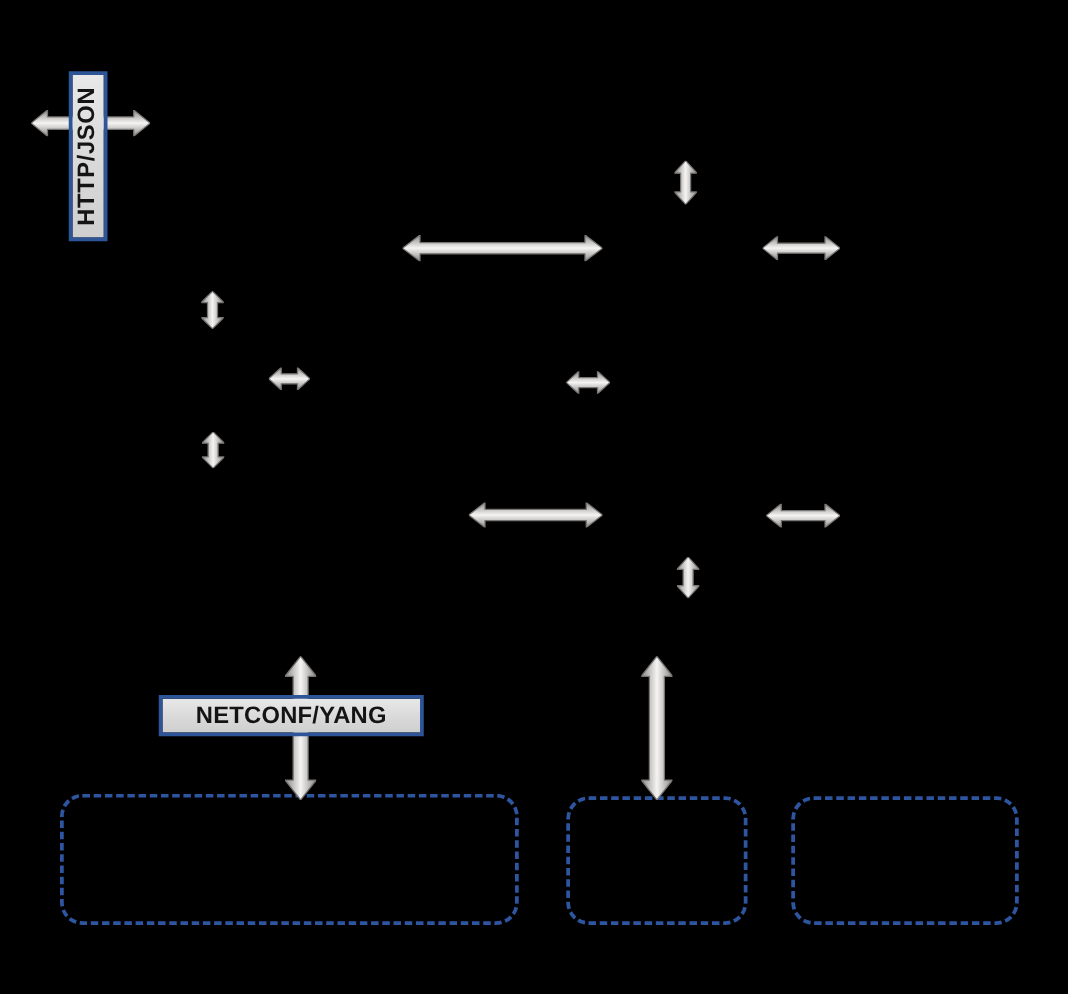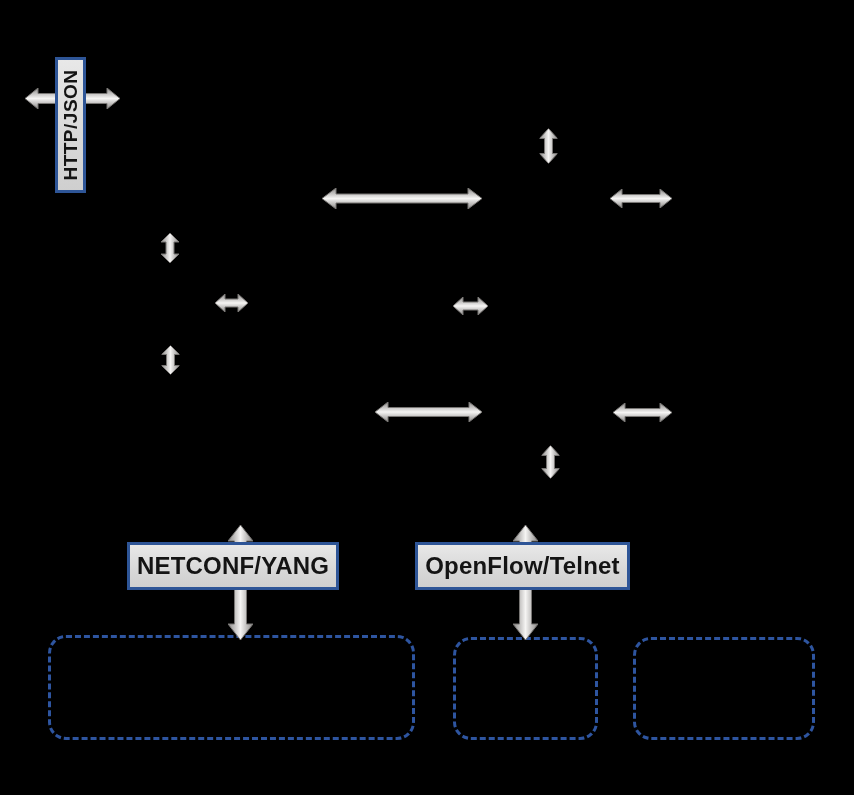--- a/index.html
+++ b/index.html
@@ -39,23 +39,23 @@
     background: linear-gradient(180deg, #e8e8e8 0%, #d9d9d9 55%, #cfcfcf 100%);
     border: 3px solid #2e5597;
     box-sizing: border-box;
     display: flex;
     align-items: center;
     justify-content: center;
     color: #141414;
     font-weight: bold;
   }
   .proto-label.horizontal {
-    top: 542px;
-    height: 48px;
-    font-size: 24px;
+    top: 556px;
+    height: 33px;
+    font-size: 19px;
     letter-spacing: 0.2px;
   }
   .proto-label.netconf { left: 127px; width: 212px; }
   .proto-label.openflow { left: 415px; width: 215px; }
   .proto-label.vertical {
     left: 55px;
     top: 57px;
     width: 31px;
     height: 136px;
     font-size: 19px;
@@ -205,15 +205,14 @@
           </linearGradient>
         </defs>
         <polygon points="0,12.5 16,0 16,6.5 99,6.5 99,0 115,12.5 99,25 99,18.5 16,18.5 16,25" fill="url(#ag12)" stroke="#787674" stroke-width="1" stroke-linejoin="round"></polygon>
       </svg>
     </div>
   <div id="labels-layer">
     <div class="proto-label vertical">
       <span class="vtext">HTTP/JSON</span>
     </div>
     <div class="proto-label horizontal netconf">NETCONF/YANG</div>
-    <div class="proto-label horizontal openflow">OpenFlow/Telnet</div>
   </div>
 </div>
 
 </body></html>

